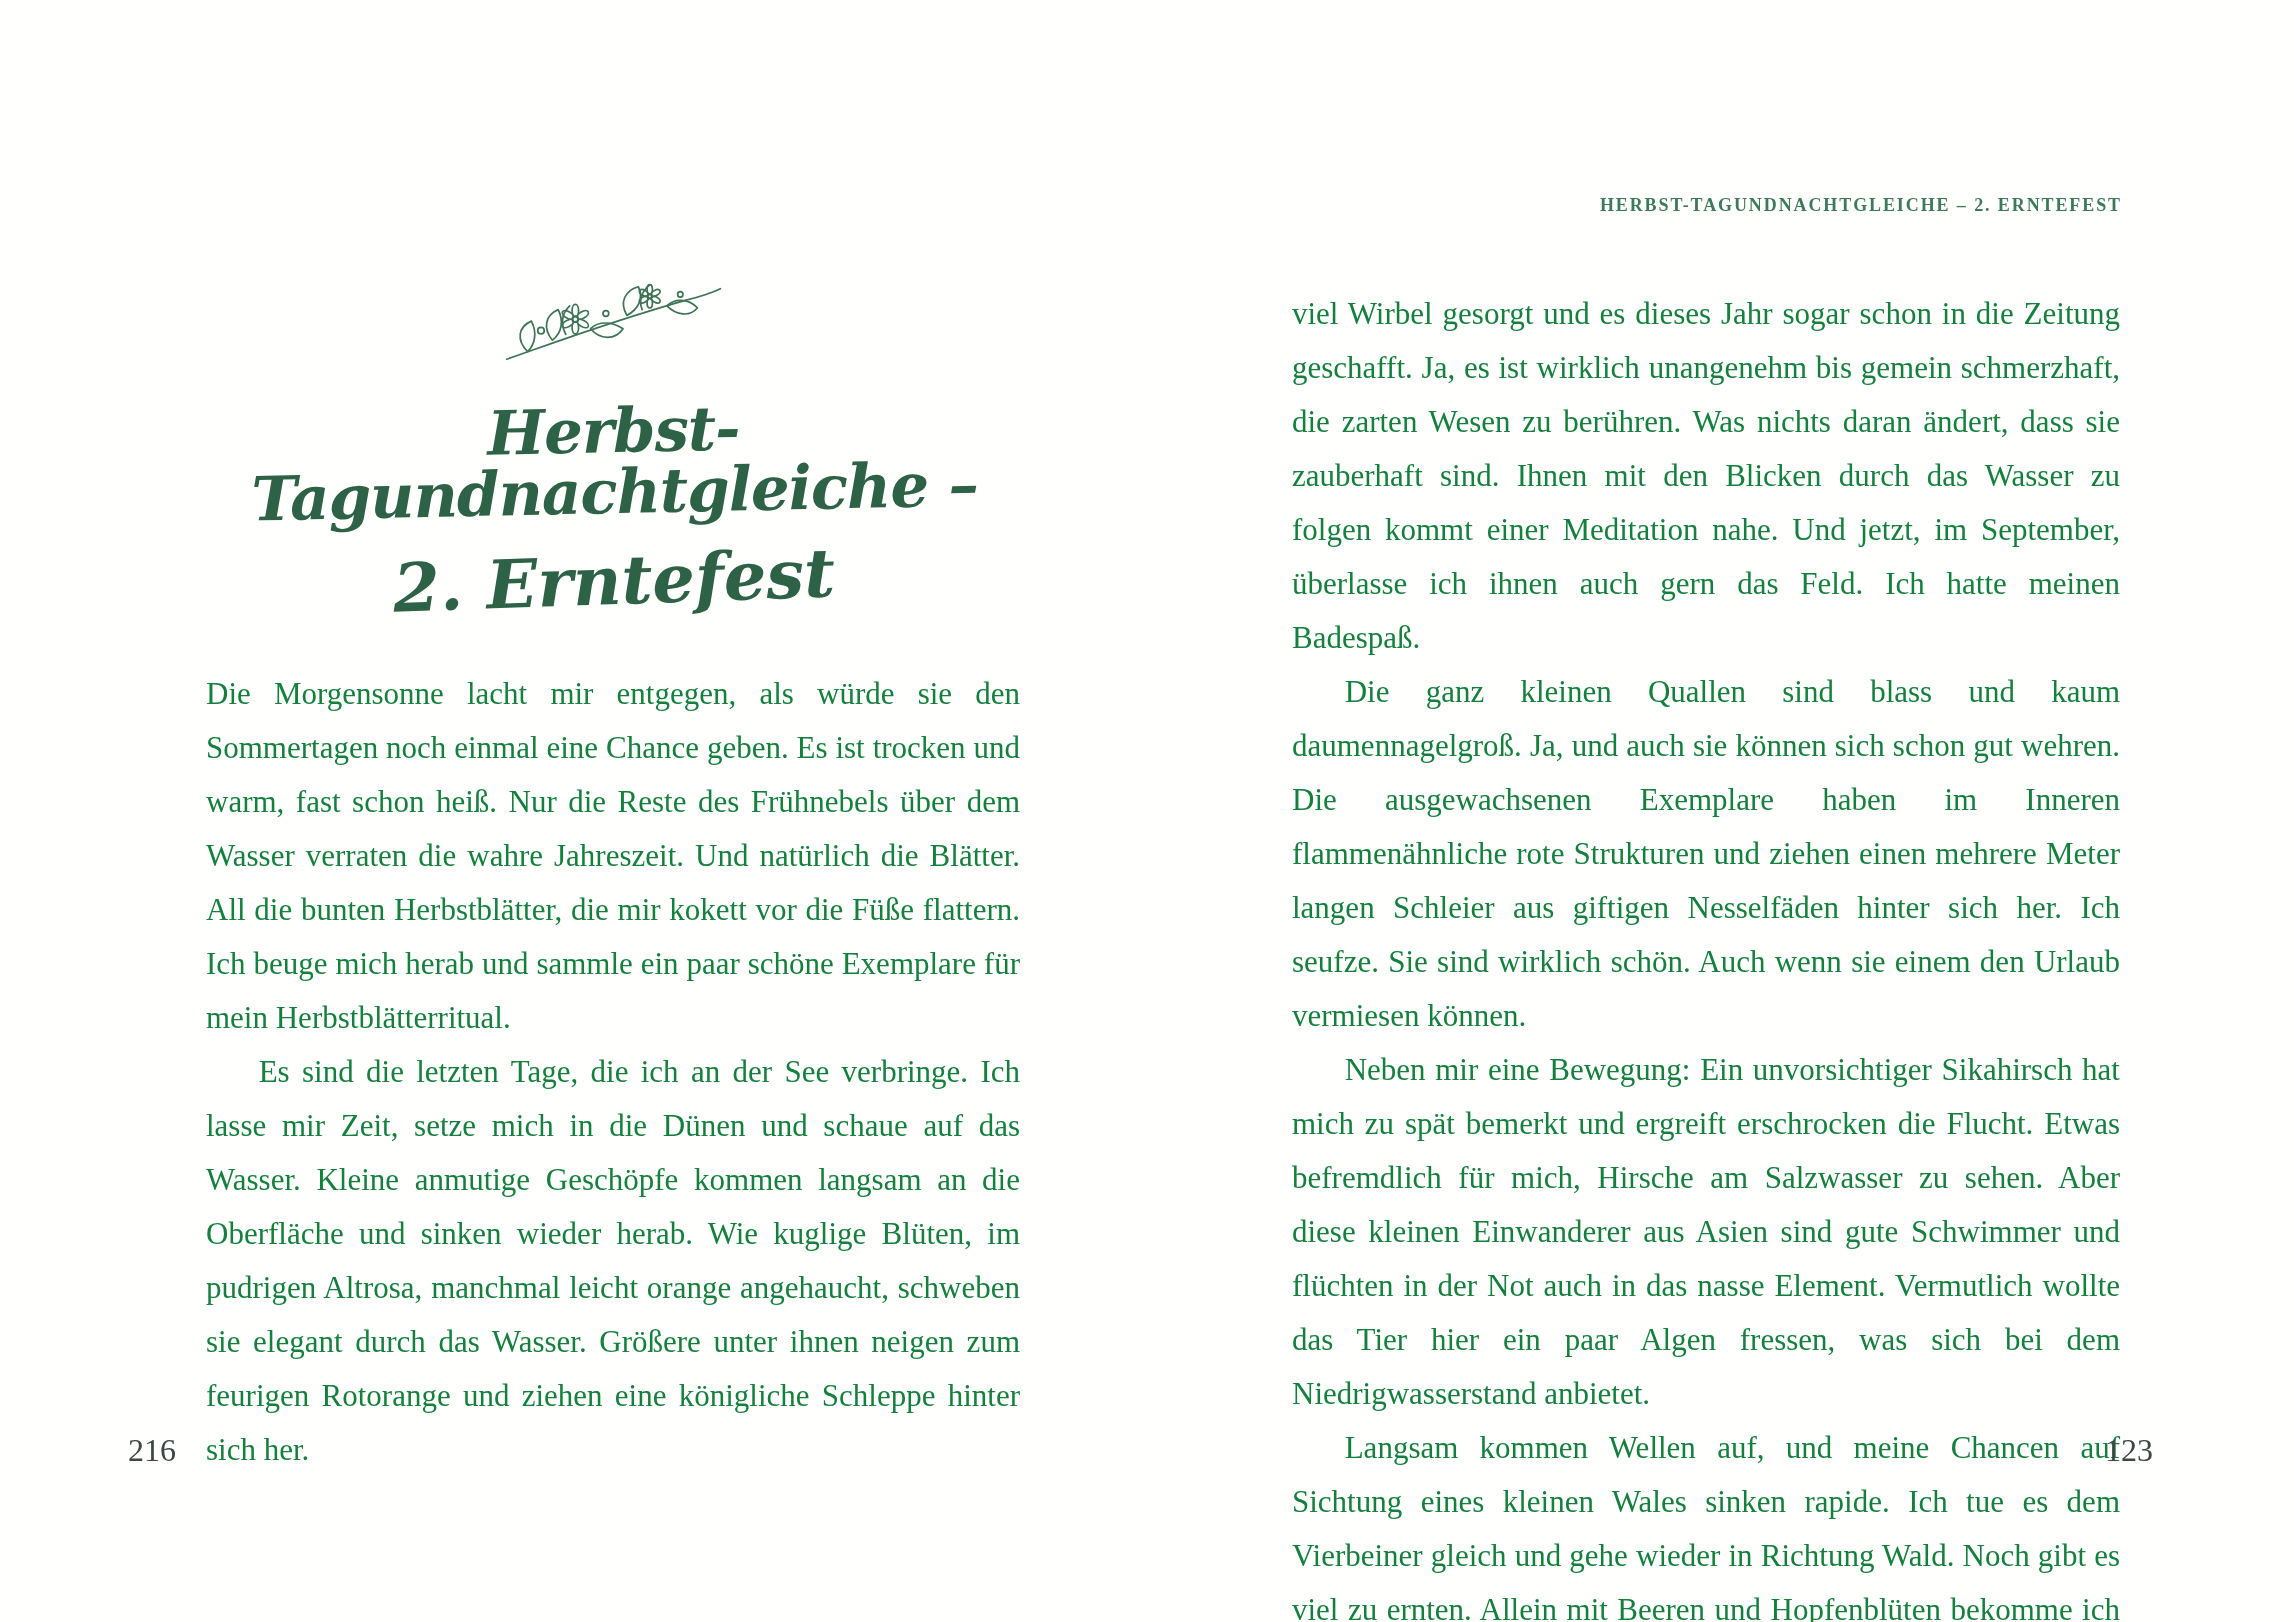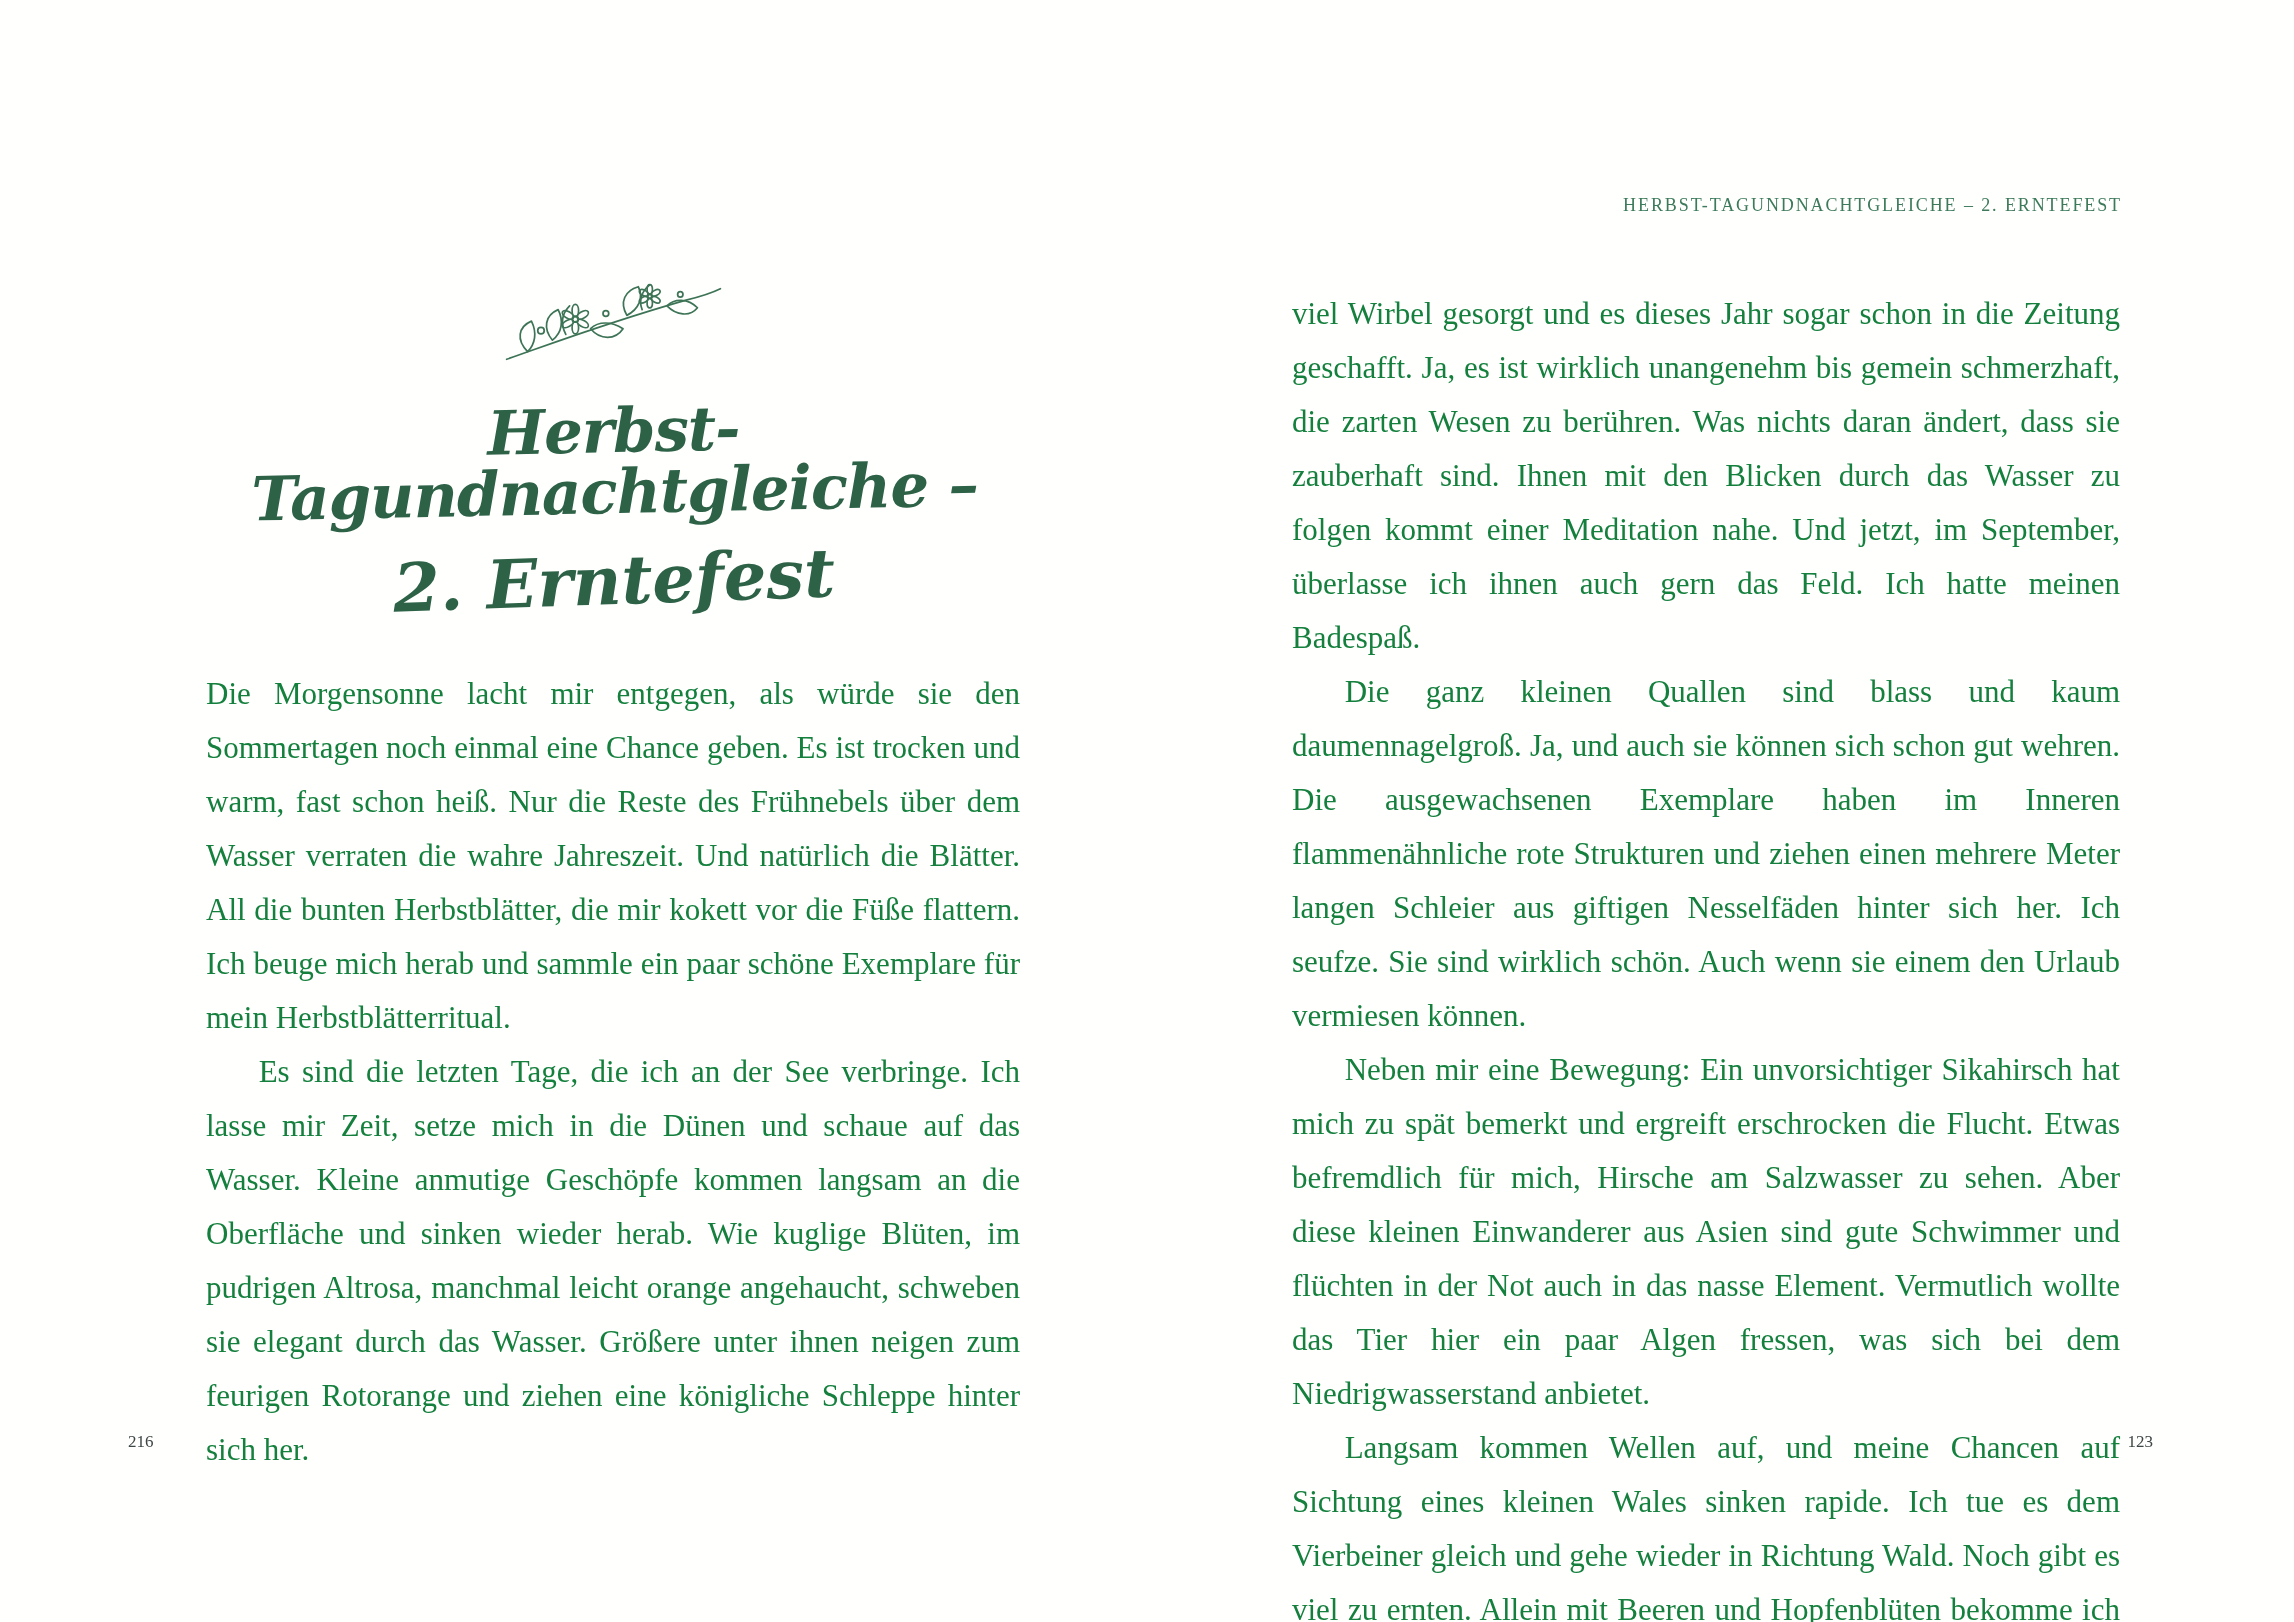--- a/index.html
+++ b/index.html
@@ -16,21 +16,21 @@
     color: #3e4645;
     overflow: hidden;
   }
 
   
   .running-head {
     position: absolute;
     top: 195px;
     right: 172px;
     font-size: 18px;
-    font-weight: normal;
+    font-weight: bold;
     letter-spacing: 1.9px;
     color: #3c7a5a;
     text-transform: uppercase;
     font-family: "Liberation Serif", serif;
     text-align: center;
   }
 
   
   .sprig-wrap {
     position: absolute;
@@ -77,21 +77,21 @@
     -webkit-hyphens: auto;
   }
   .text-col p { margin: 0; }
   .text-col p.indent { text-indent: 1.7em; }
 
   .left-col  { left: 206px;  top: 667px; font-family: Liberation Serif, serif; }
   .right-col { left: 1292px; top: 287px; width: 828px; }
 
   .page-number {
     position: absolute;
-    font-size: 17px;
+    font-size: 32px;
     color: #3e4645;
   }
   .page-number-left  { left: 128px;  top: 1432px; }
   .page-number-right { right: 141px; top: 1432px; }
 
   .sprig-wrap svg { display: block; width: 100%; height: 100%; }
 </style>
 </head>
 <body>
 

